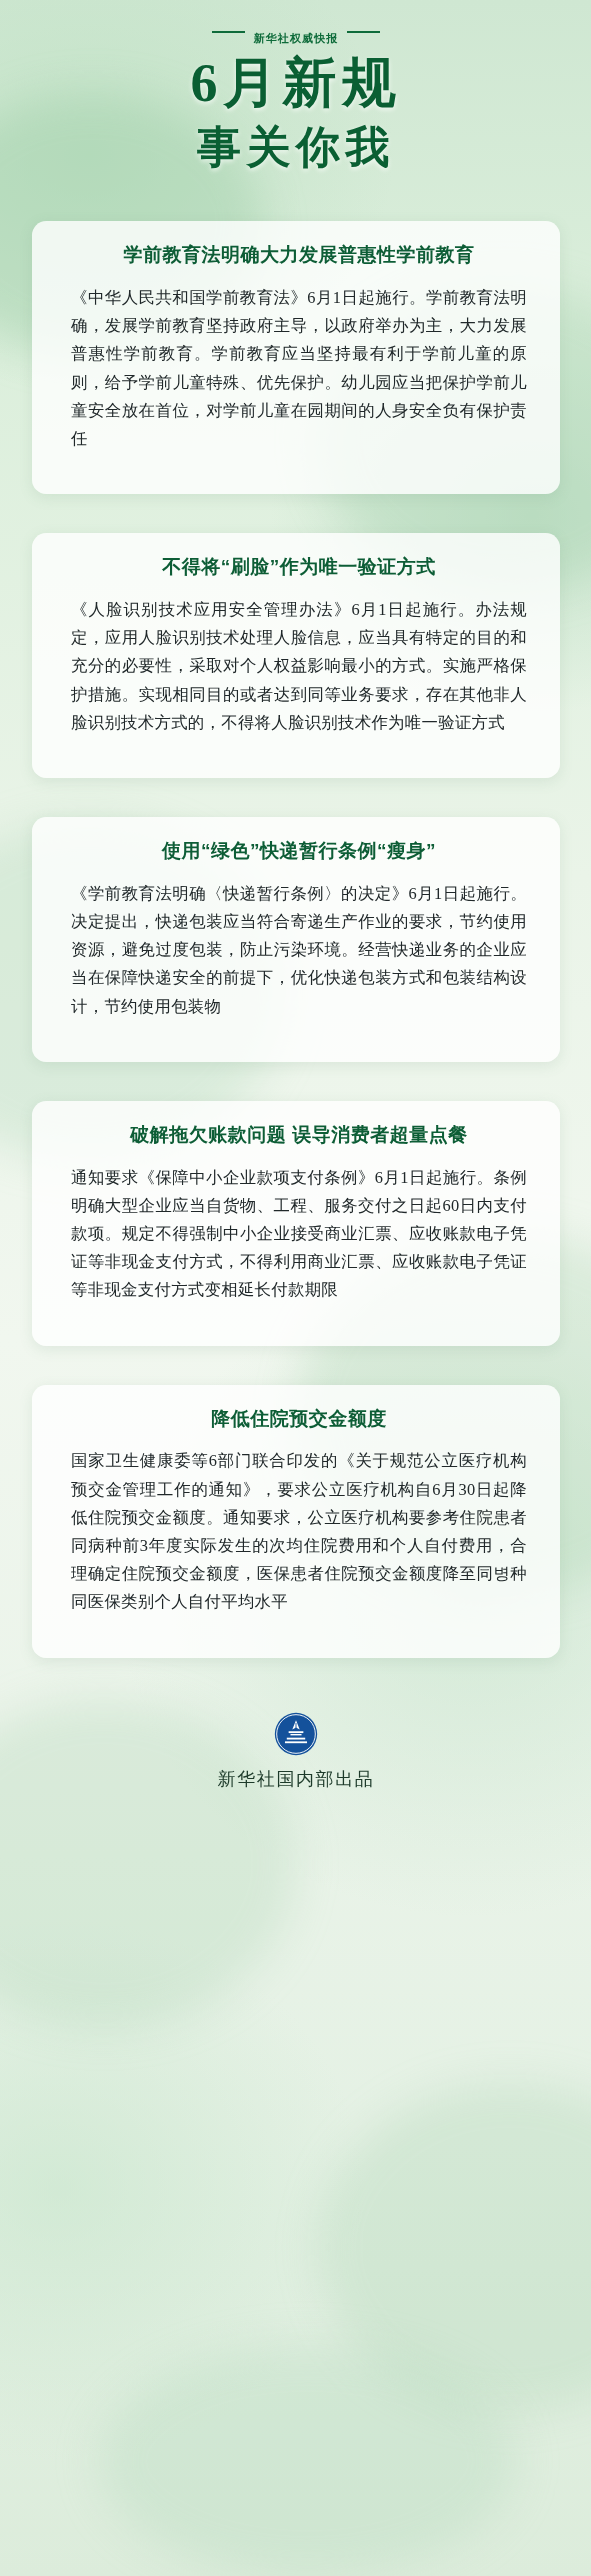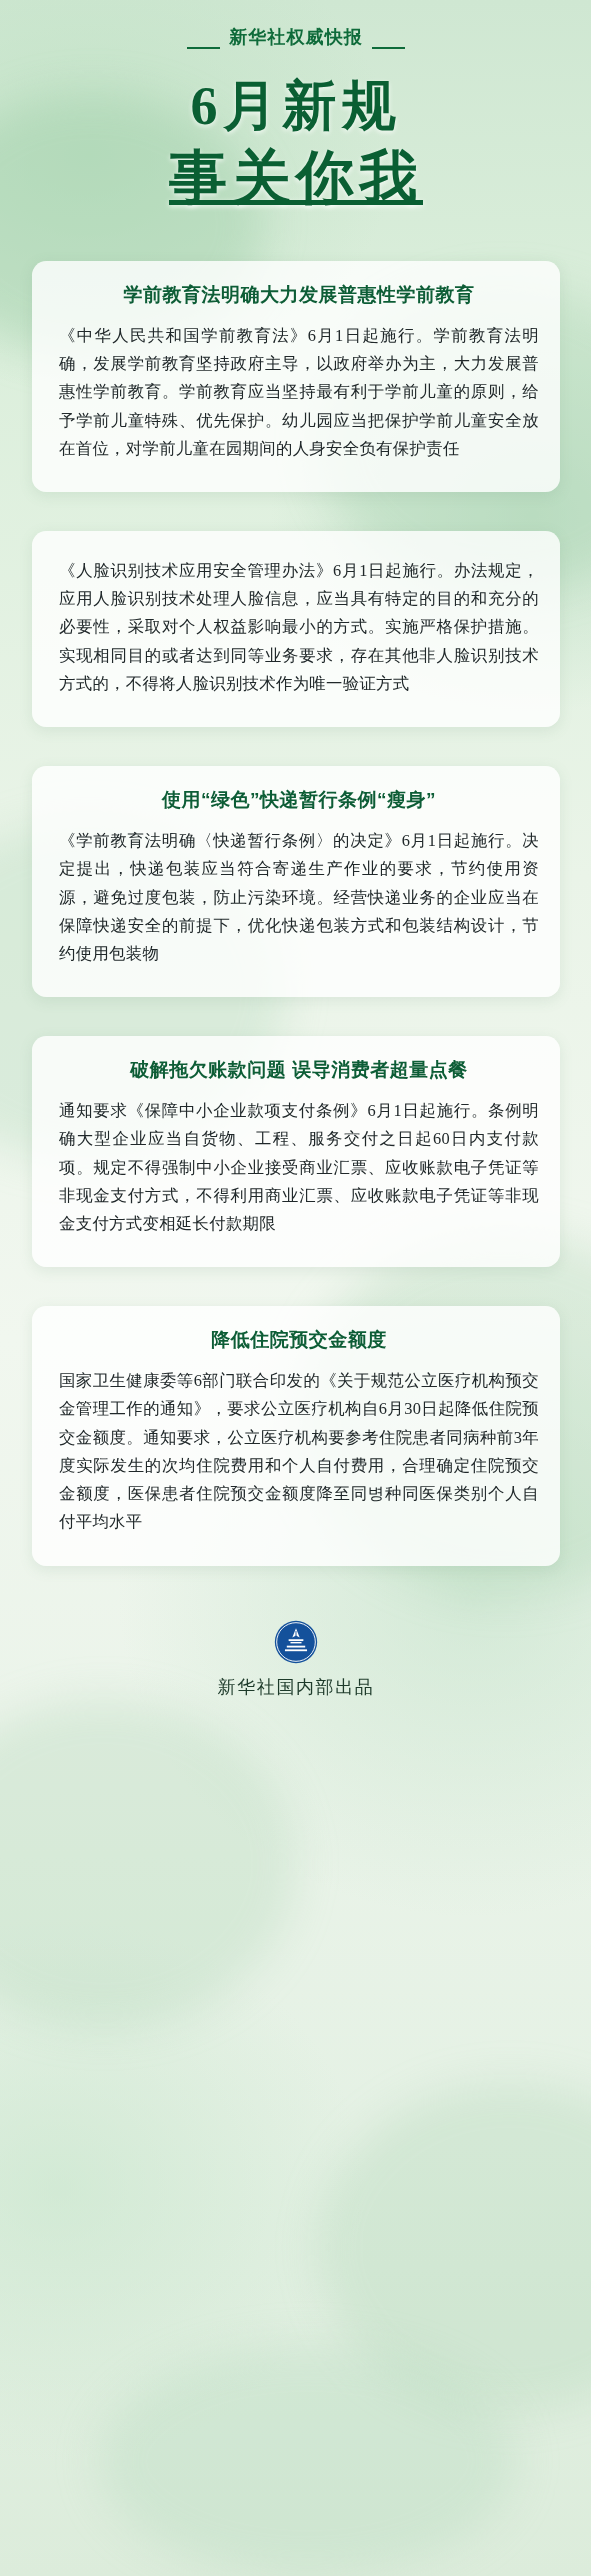--- a/index.html
+++ b/index.html
@@ -40,49 +40,49 @@
   .wash.w6 { right: -110px; top: 2083px; width: 384px; height: 329px; background: rgba(150,200,160,0.22); }
   .wash.w7 { left: 99px; top: 2346px; width: 417px; height: 230px; background: rgba(176,216,184,0.30); }
 
   .topbar {
     position: relative;
     text-align: center;
     padding-top: 25px;
   }
   .topbar .line {
     display: inline-flex;
-    align-items: flex-end;
+    align-items: flex-start;
     gap: 8.8px;
     color: #0e6b3a;
-    font-size: 18px;
+    font-size: 11px;
     letter-spacing: 1.1px;
     font-family: Liberation Serif, serif;
     font-weight: bold;
   }
   .topbar .dash {
     display: inline-block;
     width: 33px;
     height: 1.6px;
     background: #0e6b3a;
   }
   .hero {
     position: relative;
-    margin-top: 23px;
+    margin-top: 5px;
     text-align: center;
   }
   .hero .hl {
     font-family: "Liberation Serif", serif;
     font-weight: bold;
     color: #0a5f33;
     line-height: 1.22;
     letter-spacing: 5.5px;
     text-shadow: 0 1.6px 5.5px rgba(255,255,255,0.75);
   }
   .hero .hl1 { font-size: 54px; }
-  .hero .hl2 { font-size: 58px; margin-top: 3.3px; text-decoration: underline; }
+  .hero .hl2 { font-size: 44px; margin-top: 3.3px; }
 
   .cards {
     position: relative;
     margin-top: 47px;
     padding: 0 32px;
   }
   .card {
     position: relative;
     background: rgba(255,255,255,0.80);
     border-radius: 14.3px;
@@ -94,21 +94,21 @@
     margin: 0 0 14.3px 0;
     text-align: center;
     font-family: "Liberation Sans", sans-serif;
     font-size: 19px;
     font-weight: bold;
     color: #0d5d36;
     letter-spacing: 0.5px;
     line-height: 1.3;
   }
   .card p {
-    margin: 4px;
+    margin: 16px;
     font-family: "Liberation Serif", serif;
     font-size: 16.4px;
     line-height: 1.72;
     color: #20282a;
     text-align: justify;
     text-justify: inter-ideograph;
     letter-spacing: 0.3px;
   }
 
   .footer {
@@ -153,20 +153,21 @@
     <div class="hl hl1">6月新规</div>
     <div class="hl hl2">事关你我</div>
   </div>
 
   <div class="cards">
     <div class="card">
       <h2>学前教育法明确大力发展普惠性学前教育</h2>
       <p>《中华人民共和国学前教育法》6月1日起施行。学前教育法明确，发展学前教育坚持政府主导，以政府举办为主，大力发展普惠性学前教育。学前教育应当坚持最有利于学前儿童的原则，给予学前儿童特殊、优先保护。幼儿园应当把保护学前儿童安全放在首位，对学前儿童在园期间的人身安全负有保护责任</p>
     </div>
     <div class="card">
+      <h2>不得将“刷脸”作为唯一验证方式</h2>
       <p>《人脸识别技术应用安全管理办法》6月1日起施行。办法规定，应用人脸识别技术处理人脸信息，应当具有特定的目的和充分的必要性，采取对个人权益影响最小的方式。实施严格保护措施。实现相同目的或者达到同等业务要求，存在其他非人脸识别技术方式的，不得将人脸识别技术作为唯一验证方式</p>
     </div>
     <div class="card">
       <h2>使用“绿色”快递暂行条例“瘦身”</h2>
       <p>《学前教育法明确〈快递暂行条例〉的决定》6月1日起施行。决定提出，快递包装应当符合寄递生产作业的要求，节约使用资源，避免过度包装，防止污染环境。经营快递业务的企业应当在保障快递安全的前提下，优化快递包装方式和包装结构设计，节约使用包装物</p>
     </div>
     <div class="card">
       <h2>破解拖欠账款问题 误导消费者超量点餐</h2>
       <p>通知要求《保障中小企业款项支付条例》6月1日起施行。条例明确大型企业应当自货物、工程、服务交付之日起60日内支付款项。规定不得强制中小企业接受商业汇票、应收账款电子凭证等非现金支付方式，不得利用商业汇票、应收账款电子凭证等非现金支付方式变相延长付款期限</p>
     </div>

